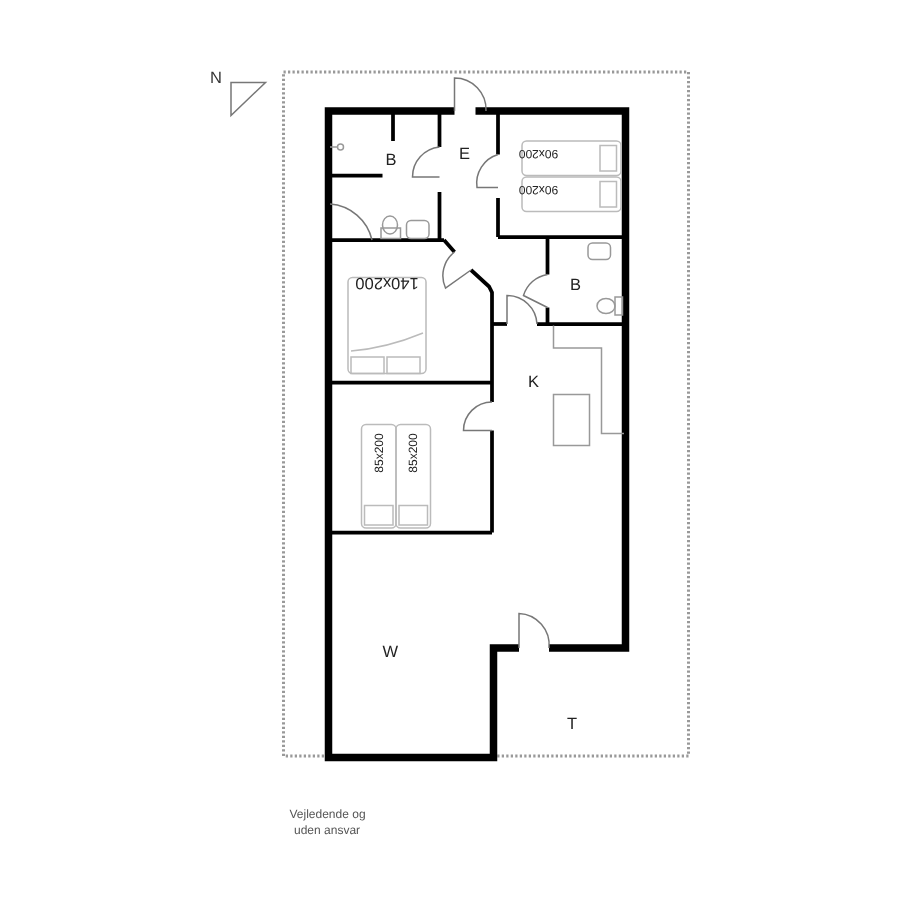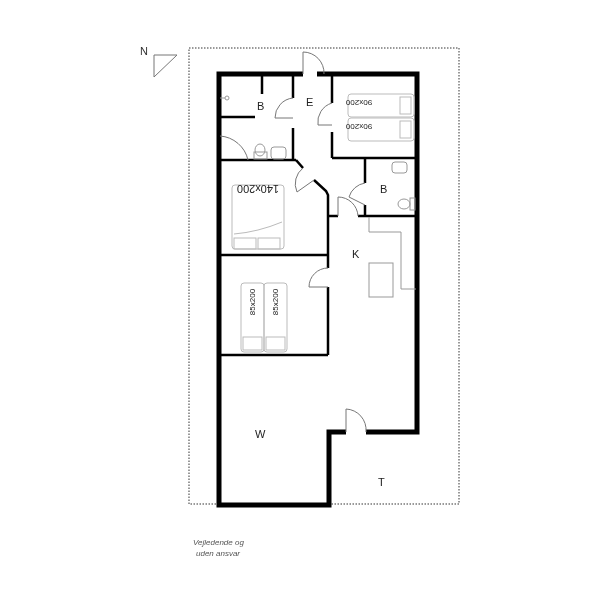--- a/index.html
+++ b/index.html
@@ -1,19 +1,19 @@
 <!DOCTYPE html>
 <html><head>
 <meta charset="utf-8">
 <style>
   html, body { margin: 0; padding: 0; background: #ffffff; }
   body { width: 600px; height: 600px; position: relative; overflow: hidden; font-family: "Liberation Sans", sans-serif; }
   svg { position: absolute; left: 0; top: 0; }
   .disclaimer { position: absolute; left: 193px; top: 537px; font-size: 8px; color: #555; line-height: 11px; }
-  .disclaimer span { display: block; font-style: italic; }
+  .disclaimer span { display: block; }
   .disclaimer span.l2 { padding-left: 3px; }
 </style>
 </head>
 <body>
 
 <svg width="600" height="600" viewBox="0 0 600 600">
 
   <rect x="189" y="48" width="270" height="456" fill="none" stroke="#999" stroke-width="2" stroke-dasharray="1.5,1.5"></rect>
 
   <g>

